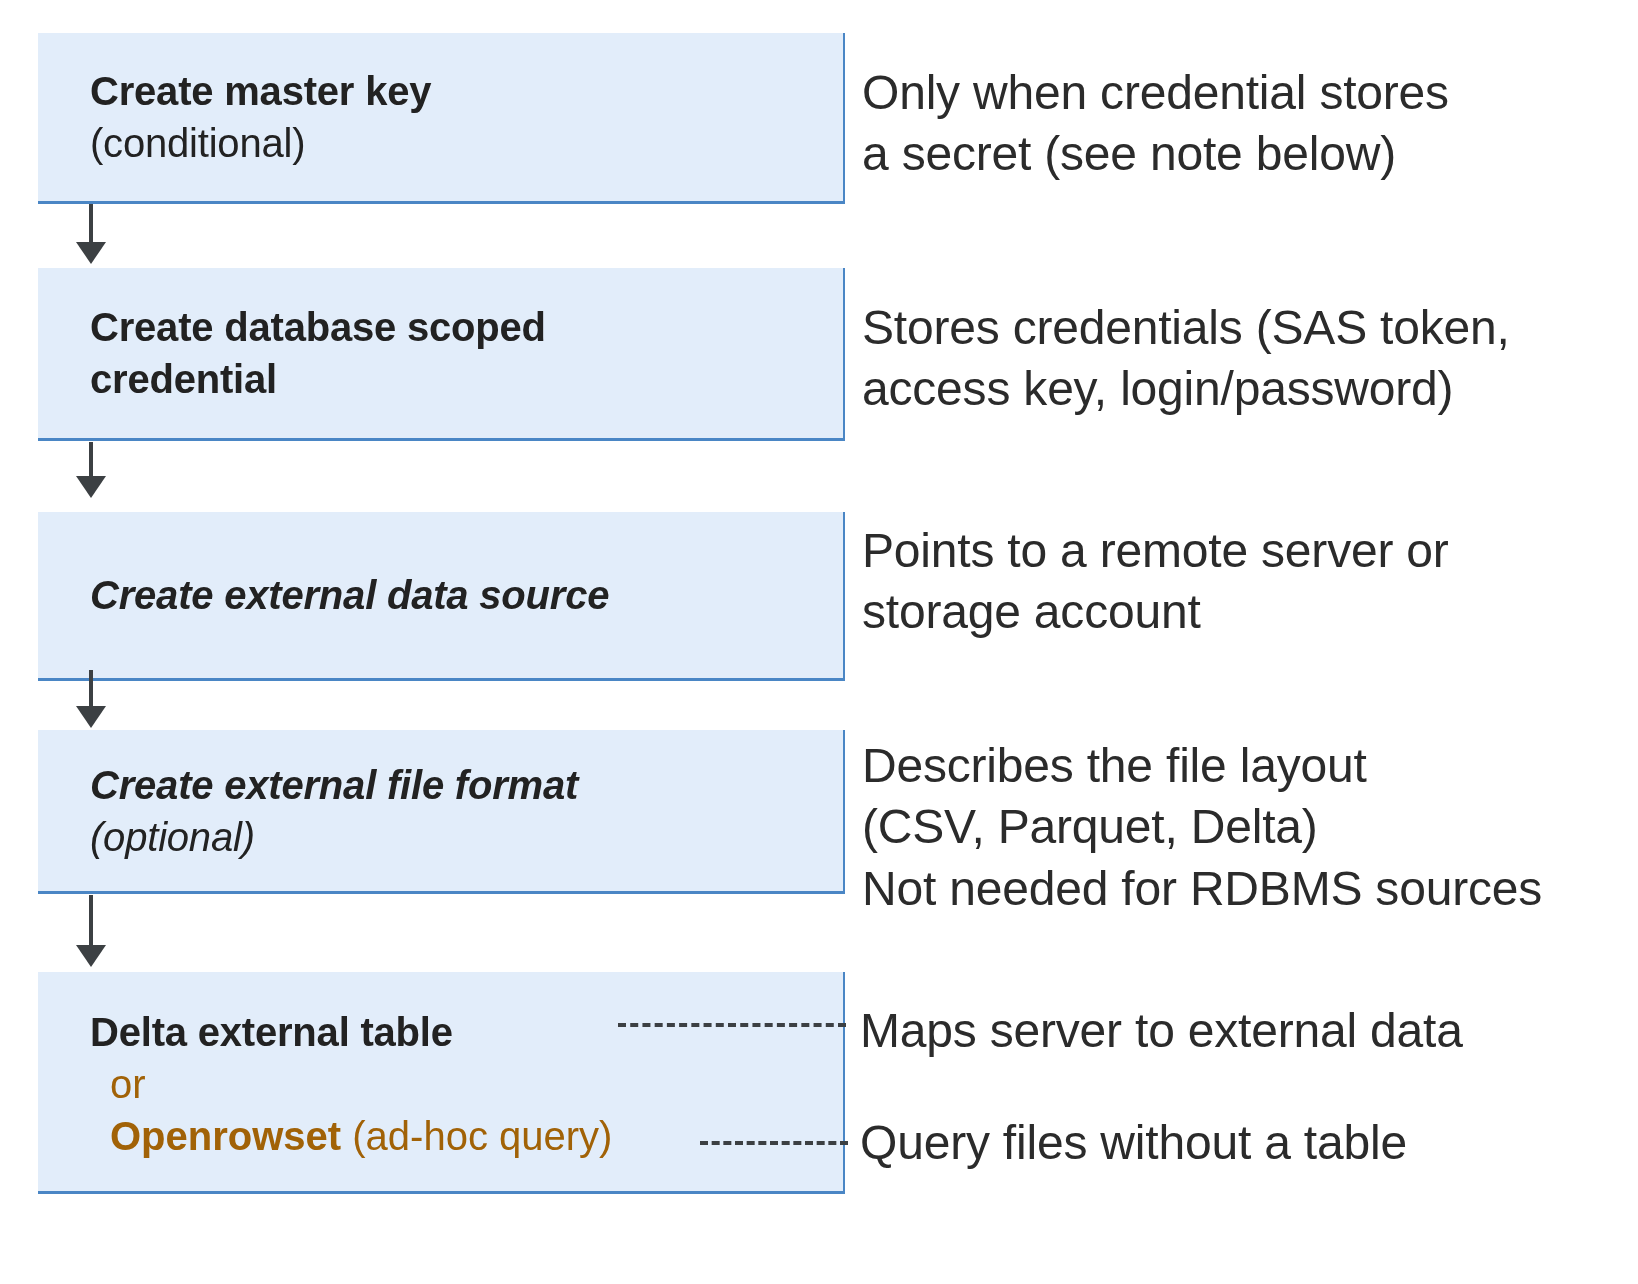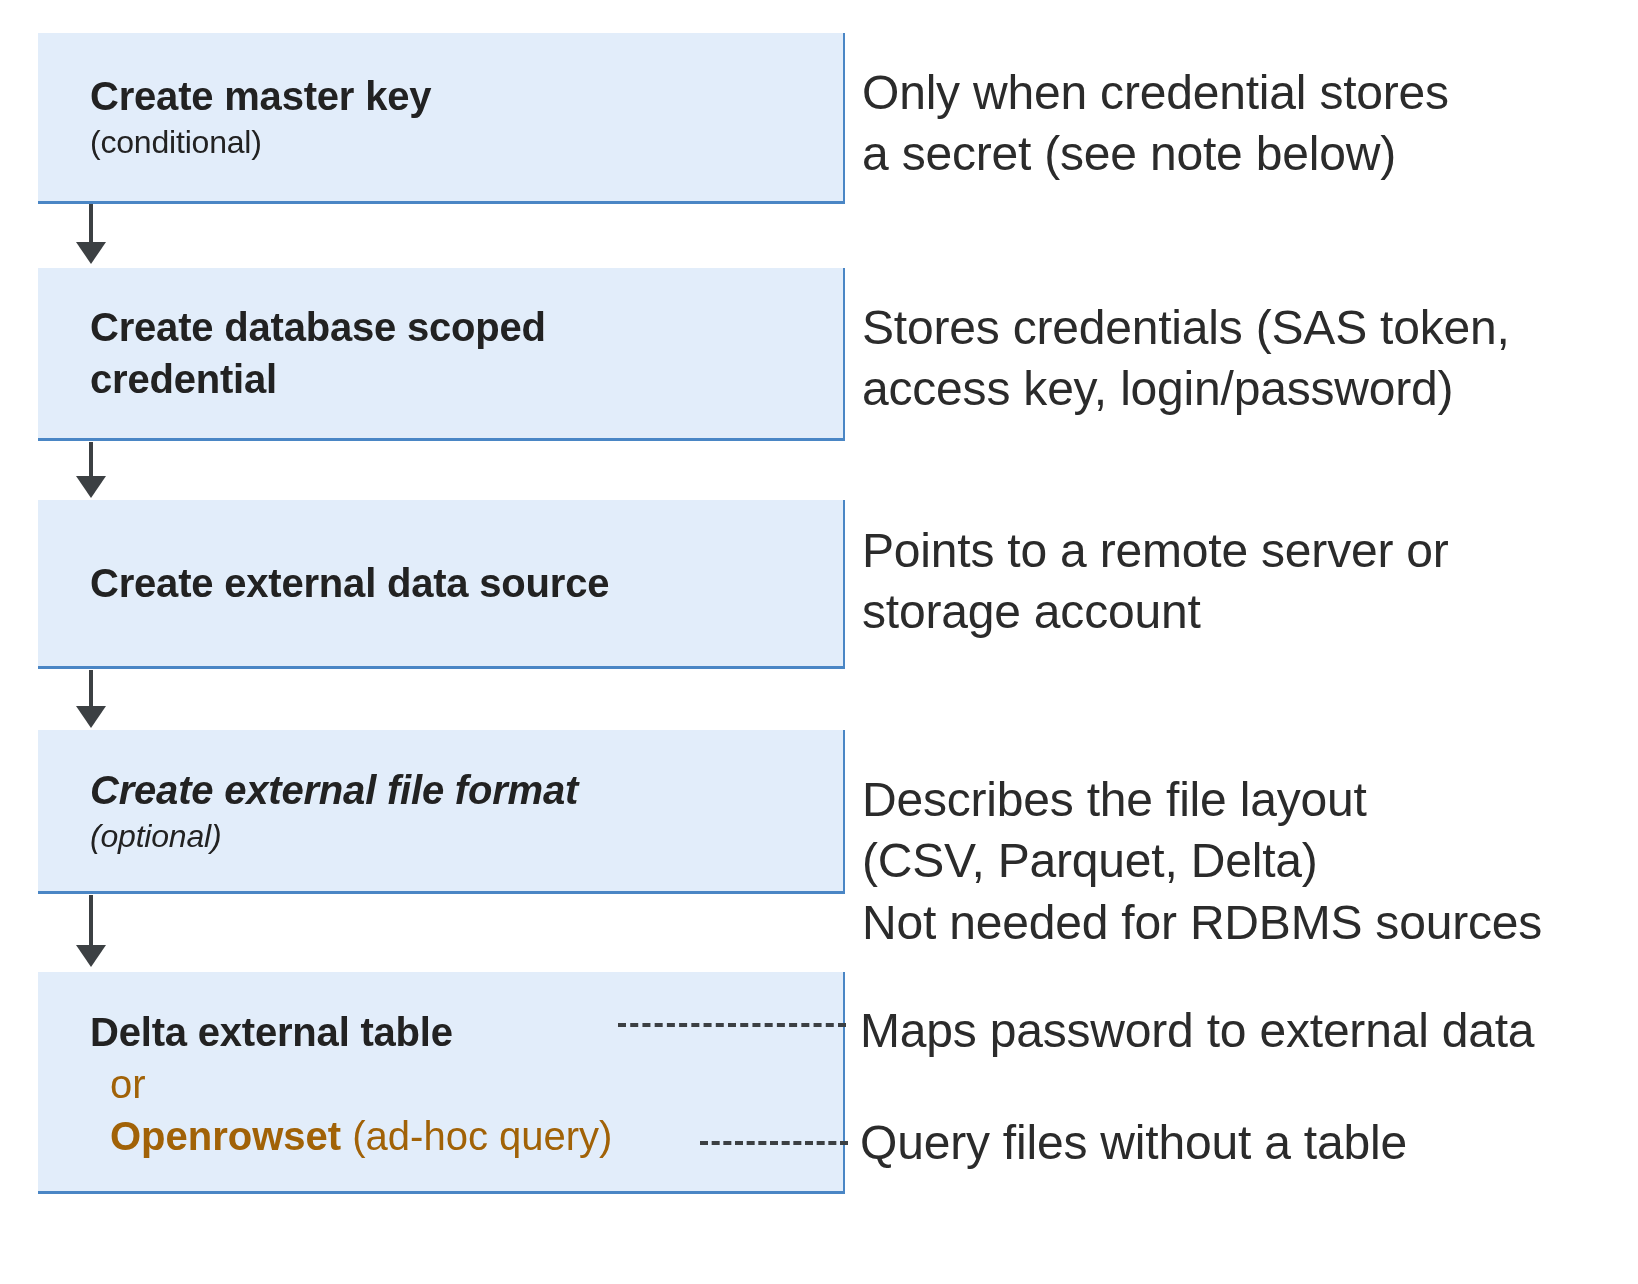--- a/index.html
+++ b/index.html
@@ -43,46 +43,46 @@
   }
   .step-title {
     font-weight: bold;
     font-size: 40px;
     color: #222222;
     letter-spacing: -0.2px;
     white-space: pre-line;
   }
   .step-sub {
     font-weight: normal;
-    font-size: 32px;
+    font-size: 40px;
     color: #222222;
     letter-spacing: -0.2px;
   }
 
   
   #box-1 { top: 33px;  height: 171px; }
   #box-2 { top: 268px; height: 173px; }
-  #box-3 { top: 500px; height: 169px; }
+  #box-3 { top: 512px; height: 169px; font-style: italic; }
   #box-4 { top: 730px; height: 164px; font-style: italic; }
   #box-5 { top: 972px; height: 222px; }
 
   
   .note {
     position: absolute;
     left: 862px;
     font-size: 48px;
     line-height: 1.28;
     color: #2b2b2b;
     white-space: pre-line;
     letter-spacing: -0.2px;
   }
   #note-1 { top: 62px; }
   #note-2 { top: 297px; }
   #note-3 { top: 520px; }
-  #note-4 { top: 735px; margin-top: 34px; }
+  #note-4 { top: 735px; }
   #note-5a { top: 1000px; left: 860px; }
   #note-5b { top: 1112px; left: 860px; }
 
   
   .arrow {
     position: absolute;
     left: 84px;
     width: 14px;
   }
   .arrow .shaft {
@@ -198,16 +198,16 @@
     <div class="step-text">
       <div class="step-title">Delta external table</div>
       <div class="row-or">or</div>
       <div class="row-or"><span class="row-bold-inline">Openrowset</span><span class="row-norm-inline"> (ad-hoc query)</span></div>
     </div>
   </div>
 
   <div class="dash-line" id="dash-table"></div>
   <div class="dash-line" id="dash-openrow"></div>
 
-  <div class="note" id="note-5a">Maps password to external data</div>
+  <div class="note" id="note-5a">Maps server to external data</div>
   <div class="note" id="note-5b">Query files without a table</div>
 
 </div>
 
 </body></html>

